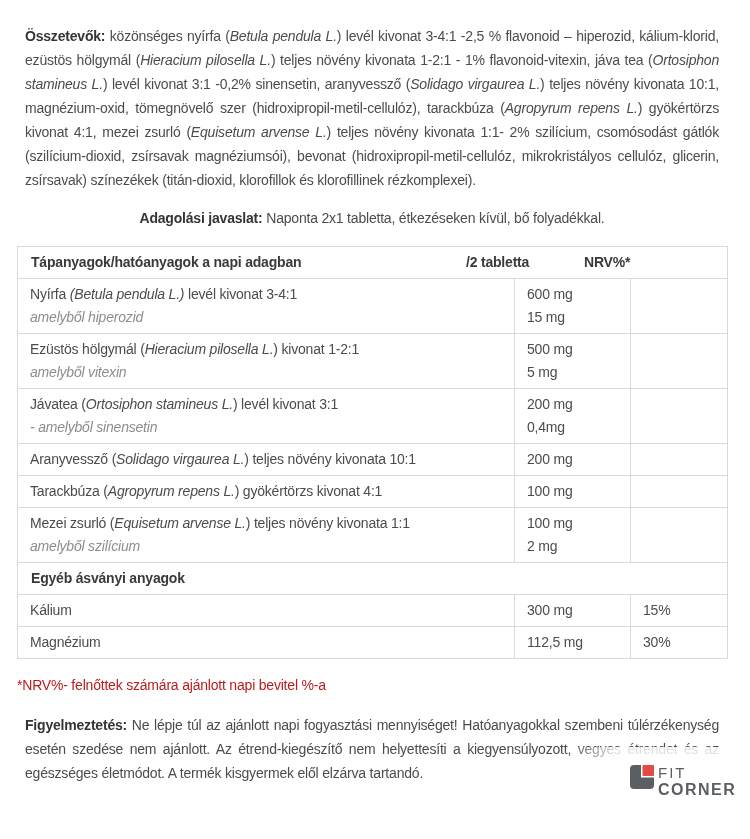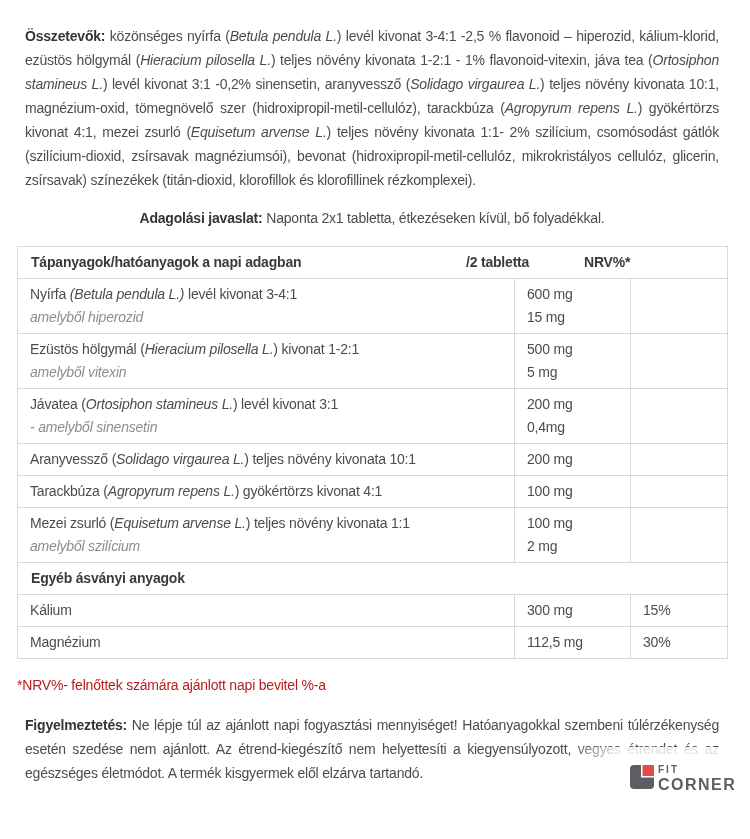--- a/index.html
+++ b/index.html
@@ -59,21 +59,21 @@
     pointer-events:none;
   }
   .wm-inner{
     position:absolute;left:62px;top:18px;
     display:flex;align-items:flex-start;gap:4px;
     opacity:0.88;
   }
   .wm-icon{width:24px;height:24px;display:block;}
   .wm-text{display:flex;flex-direction:column;line-height:1;}
   .wm-line1{
-    font-weight:bold;font-size:10px;letter-spacing:2px;
+    font-weight:normal;font-size:15px;letter-spacing:2px;
     color:#45494e;
   }
   .wm-line2{
     font-weight:bold;font-size:16px;letter-spacing:1.5px;
     color:#45494e;margin-top:2px;
   }
 </style>
 </head>
 <body>
 

